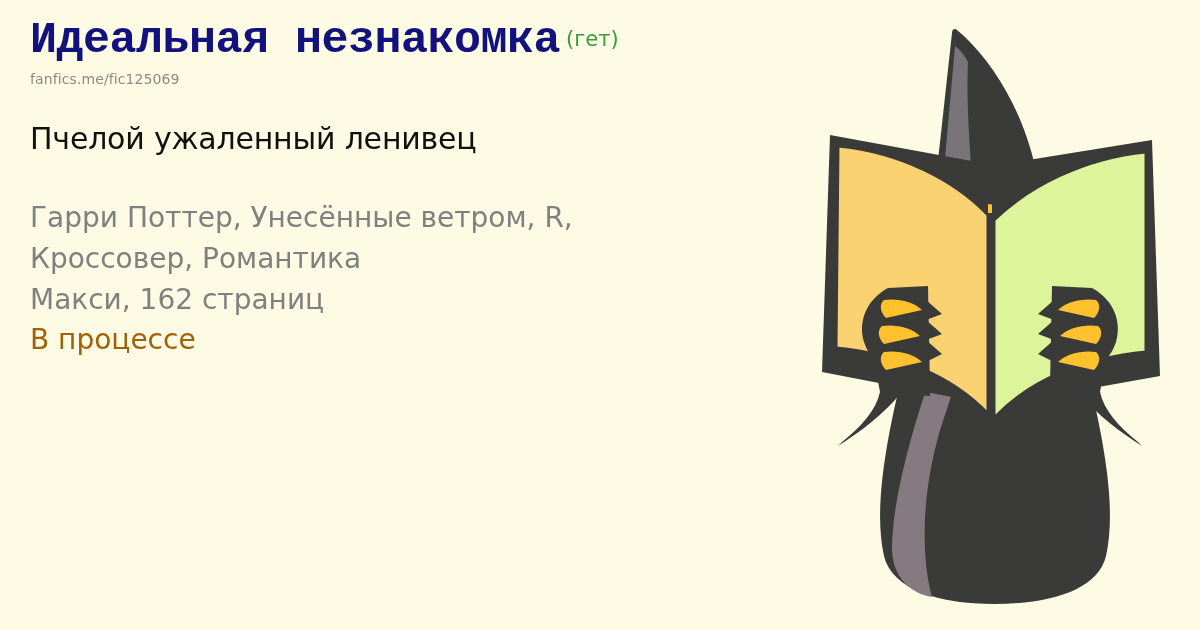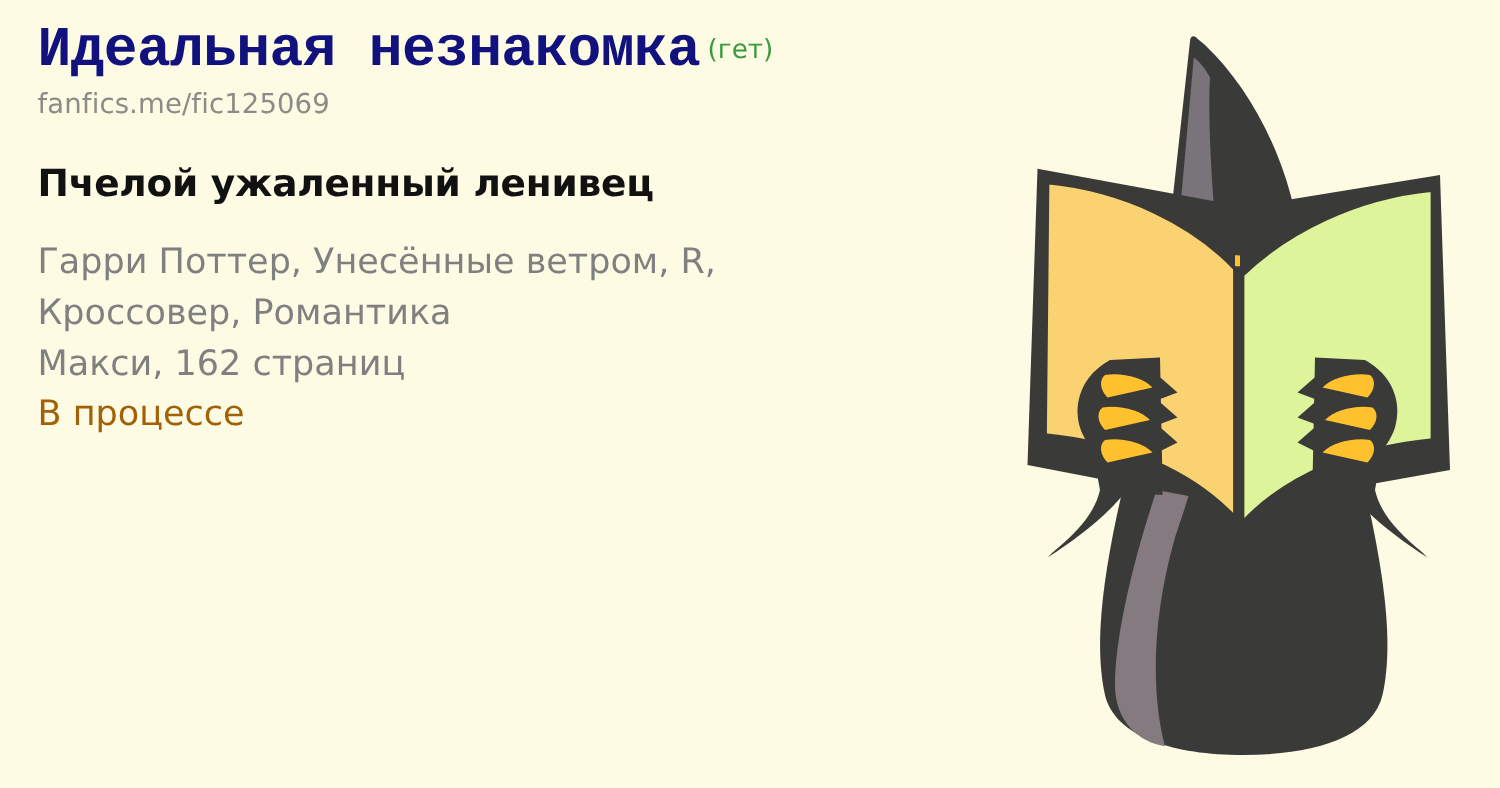--- a/index.html
+++ b/index.html
@@ -46,35 +46,35 @@
     font-size: 21px;
     color: #3A9B3D;
     font-weight: normal;
     margin-left: 6px;
     vertical-align: 6px;
     text-align: right;
   }
 
   #fic-url {
     margin-top: 6px;
-    font-size: 22px;
+    font-size: 14px;
     color: #8C8C86;
     letter-spacing: 0.1px;
   }
 
   #fic-author {
     margin-top: 34px;
     font-size: 30px;
-    font-weight: bold;
+    font-weight: normal;
     color: #111111;
     letter-spacing: -0.2px;
   }
 
   #meta-block {
-    margin-top: 24px;
+    margin-top: 42px;
     font-size: 28px;
     color: #808080;
     line-height: 1.46;
   }
   .meta-line {
     display: block;
     white-space: nowrap;
   }
   .meta-line.status {
     color: #a16207;

